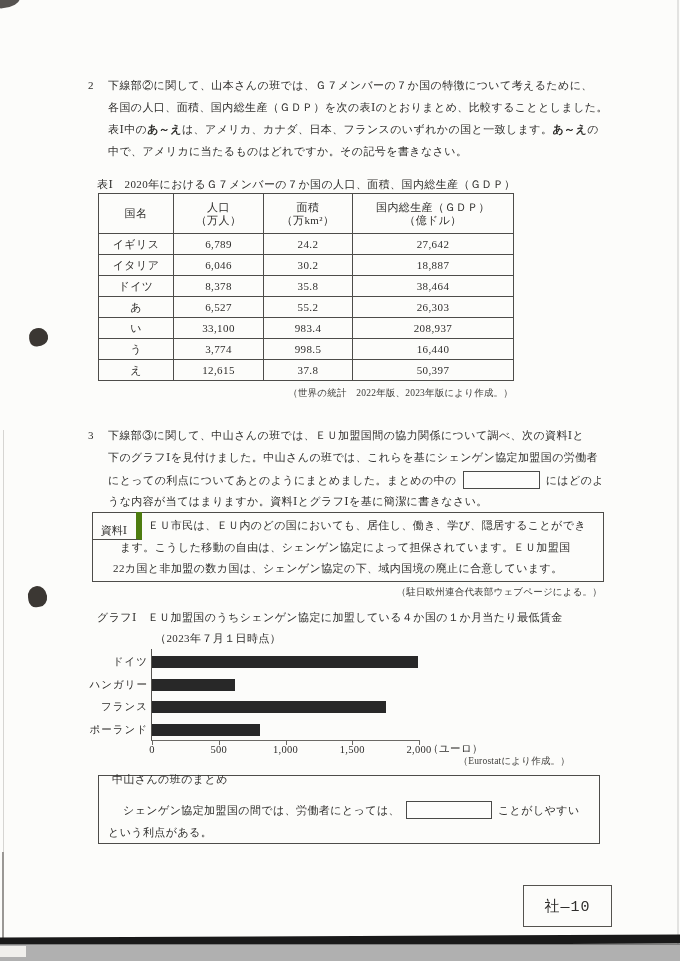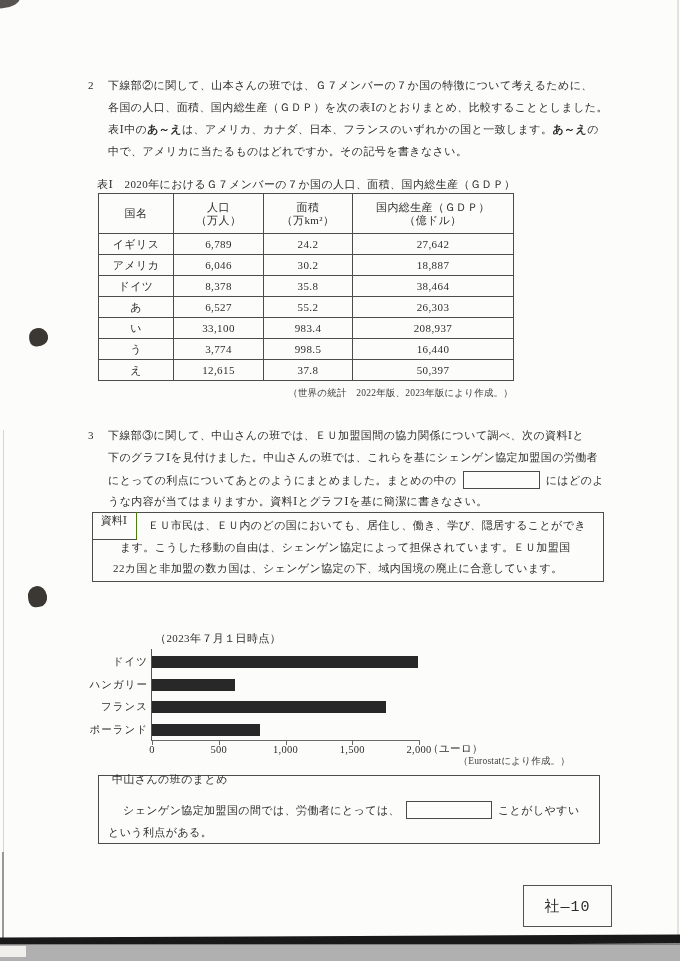--- a/index.html
+++ b/index.html
@@ -86,21 +86,21 @@
             <div>（億ドル）</div>
           </th>
     </tr>
     <tr style="height:21px;margin-left:40px;">
       <td>イギリス</td>
       <td>6,789</td>
       <td>24.2</td>
       <td>27,642</td>
     </tr>
     <tr style="height:21px;">
-      <td>アメリカ</td>
+      <td>イタリア</td>
       <td>6,046</td>
       <td>30.2</td>
       <td>18,887</td>
     </tr>
     <tr style="height:21px;">
       <td>ドイツ</td>
       <td>8,378</td>
       <td>35.8</td>
       <td>38,464</td>
     </tr>
@@ -132,27 +132,29 @@
     </table>
   <div class="abs t src" style="left:98px; top:385px; width:415px; text-align:right;">（世界の統計　2022年版、2023年版により作成。）</div>
 
   <div class="abs t" style="left:88px; top:427px;">3</div>
   <div class="abs t" style="left:108px; top:427px;">下線部③に関して、中山さんの班では、ＥＵ加盟国間の協力関係について調べ、次の資料Ⅰと</div>
   <div class="abs t" style="left:108px; top:449px;">下のグラフⅠを見付けました。中山さんの班では、これらを基にシェンゲン協定加盟国の労働者</div>
   <div class="abs t" style="left:108px; top:471px;"><span>にとっての利点についてあとのようにまとめました。まとめの中の</span><span class="blank-box" style="width:75px; height:16px;"></span><span>にはどのよ</span></div>
   <div class="abs t" style="left:108px; top:493px;">うな内容が当てはまりますか。資料ⅠとグラフⅠを基に簡潔に書きなさい。</div>
 
   <div class="abs outline" style="left:92px; top:512px; width:510px; height:68px;"></div>
-  <div class="abs" style="left:92px; top:512px; width:44px; height:27px; border-right:1px solid #4d7c0f; border-bottom:1px solid #4d4c49; display:flex; align-items:flex-start; justify-content:center;">
+  <div class="abs" style="left:92px; top:512px; width:44px; height:27px; border-right:6px solid #4d7c0f; border-bottom:1px solid #4d4c49; display:flex; align-items:flex-end; justify-content:center;">
       <span class="t" style="letter-spacing:0;">資料Ⅰ</span>
     </div>
   <div class="abs t" style="left:148px; top:517px;">ＥＵ市民は、ＥＵ内のどの国においても、居住し、働き、学び、隠居することができ</div>
   <div class="abs t" style="left:120px; top:539px;">ます。こうした移動の自由は、シェンゲン協定によって担保されています。ＥＵ加盟国</div>
   <div class="abs t" style="left:113px; top:560px;">22カ国と非加盟の数カ国は、シェンゲン協定の下、域内国境の廃止に合意しています。</div>
+  <div class="abs t src" style="left:92px; top:584px; width:510px; text-align:right;">（駐日欧州連合代表部ウェブページによる。）</div>
 
+  <div class="abs t" style="left:97px; top:609px;"><span>グラフⅠ</span><span style="display:inline-block; width:11px;"></span><span>ＥＵ加盟国のうちシェンゲン協定に加盟している４か国の１か月当たり最低賃金</span></div>
   <div class="abs t" style="left:155px; top:630px;">（2023年７月１日時点）</div>
 
   <div class="abs" style="left:0; top:0; width:680px; height:961px; pointer-events:none;" id="chart-area">
     <div class="abs axis-v"></div>
     <div class="abs axis-h"></div>
   <div class="bar-label" style="top: 662px;">ドイツ</div>
       <div class="abs bar" style="left: 152px; top: 656px; width: 266px; background: rgb(40, 40, 40);"></div>
       <div class="bar-label" style="top: 684.7px;">ハンガリー</div>
       <div class="abs bar" style="left: 152px; top: 678.7px; width: 83px; background: rgb(40, 40, 40);"></div>
       <div class="bar-label" style="top: 707.4px;">フランス</div>

